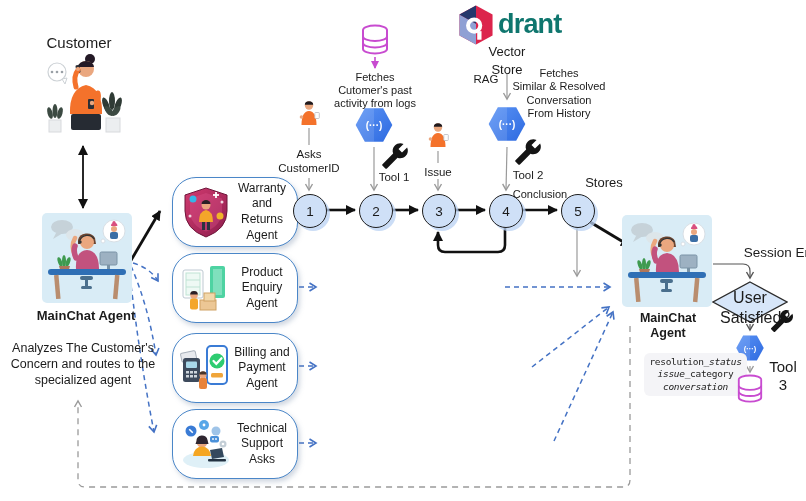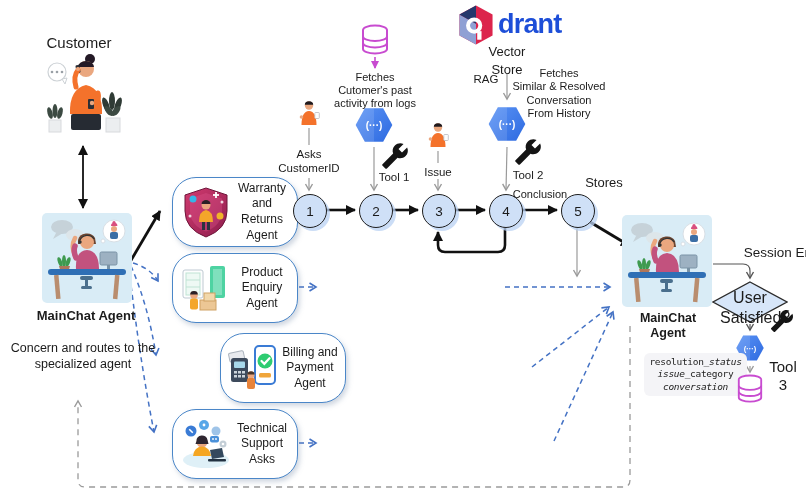--- a/index.html
+++ b/index.html
@@ -1,21 +1,21 @@
 <!DOCTYPE html>
 <html><head>
 <meta charset="utf-8">
 <style>
   html,body{margin:0;padding:0;background:#fff;}
   .stage{position:relative;width:806px;height:501px;background:#ffffff;overflow:hidden;
          font-family:"Liberation Sans",sans-serif;color:#1b1b1b;}
   .t{position:absolute;text-align:center;line-height:1.22;color:#1b1b1b;z-index:3;}
   .wires{position:absolute;left:0;top:0;z-index:1;}
   .abs{position:absolute;z-index:2;}
-  .brand-text{font-size:27px;font-weight:800;color:#1d4ed8;letter-spacing:-0.8px;line-height:40px;}
+  .brand-text{font-size:27px;font-weight:800;color:#0f766e;letter-spacing:-0.8px;line-height:40px;}
   .circle{position:absolute;width:32px;height:32px;border-radius:50%;background:#cfe0f7;
           border:1.5px solid #1f1f1f;display:flex;align-items:center;justify-content:center;
           font-size:13.5px;font-weight:500;z-index:3;box-shadow:3px 3px 0 rgba(186,210,243,.75);}
   .agent-box{position:absolute;left:172px;width:124px;height:68px;background:#fff;
              border:1.6px solid #4a86c8;border-radius:24px;z-index:3;
              box-shadow:2px 3px 5px rgba(120,140,170,.35);}
   .agent-box .ill{position:absolute;left:7px;top:8px;}
   .agent-box .lab{position:absolute;left:60px;right:6px;top:0;bottom:0;display:flex;
                   align-items:center;justify-content:center;text-align:center;
                   font-size:12px;line-height:1.3;}
@@ -168,20 +168,21 @@
       <rect x="6" y="56" width="78" height="6" rx="3" fill="#2f6fb5"></rect>
       <rect x="12" y="62" width="4.5" height="24" fill="#b98d6e" transform="rotate(-5 14 62)"></rect>
       <rect x="73" y="62" width="4.5" height="24" fill="#b98d6e" transform="rotate(5 75 62)"></rect>
       <rect x="38" y="63" width="13" height="4" rx="2" fill="#4a6f8d"></rect>
       <rect x="43" y="67" width="3" height="6" fill="#4a6f8d"></rect>
       <rect x="39" y="73" width="11" height="3" rx="1.5" fill="#4a6f8d"></rect>
     </svg>
   </div>
   <div class="t" style="left:36px;top:308px;width:100px;font-size:13px;font-weight:600;">MainChat Agent</div>
   <div class="t" style="left:8px;top:340px;width:150px;font-size:12.5px;line-height:1.28;">
+    <div>Analyzes The Customer's</div>
     <div>Concern and routes to the</div>
     <div>specialized agent</div>
   </div>
 
   <div class="agent-box" style="top:177px;">
     <span class="ill">
       <svg width="52" height="52" viewBox="0 0 52 52">
         <defs>
             <linearGradient id="shg" x1="0" y1="0" x2="1" y2="1">
           <stop offset="0" stop-color="#d13a6f"></stop>
@@ -218,21 +219,21 @@
         <rect x="20" y="38" width="16" height="10" fill="#ecc795" stroke="#cfa265"></rect>
         <rect x="24" y="31" width="11" height="8" fill="#f2d8ab" stroke="#cfa265"></rect>
         <circle cx="14" cy="33" r="3.8" fill="#eaa77f"></circle>
         <path d="M10.2,32.5 a3.8,3.4 0 0 1 7.6,0 z" fill="#2b2026"></path>
         <rect x="10" y="36.5" width="8" height="11" rx="2" fill="#f4a62a"></rect>
       </svg>
     </span>
     <span class="lab">Product Enquiry Agent</span>
   </div>
 
-  <div class="agent-box" style="top:333px;margin-left:48px;">
+  <div class="agent-box" style="top:333px;">
     <span class="ill">
       <svg width="52" height="52" viewBox="0 0 52 52">
         <rect x="27" y="4" width="20" height="38" rx="4" fill="#fff" stroke="#3a7bd5" stroke-width="2"></rect>
         <circle cx="37" cy="19" r="7.5" fill="#2ecc71"></circle>
         <path d="M33.5,19 l2.8,2.8 l5.2,-5.6" stroke="#fff" stroke-width="2.2" fill="none" stroke-linecap="round"></path>
         <rect x="31" y="31" width="12" height="4.5" rx="1.5" fill="#f0a53a"></rect>
         <rect x="1" y="10" width="15" height="9" rx="1.5" fill="#e8eaee" stroke="#aab2bc" transform="rotate(-12 8 14)"></rect>
         <rect x="3" y="16" width="17" height="24" rx="2.5" fill="#3d4a5c"></rect>
         <rect x="6" y="19.5" width="11" height="6.5" rx="1" fill="#a8d8ea"></rect>
         <rect x="6" y="29" width="3" height="2.5" fill="#cdd5dc"></rect>

